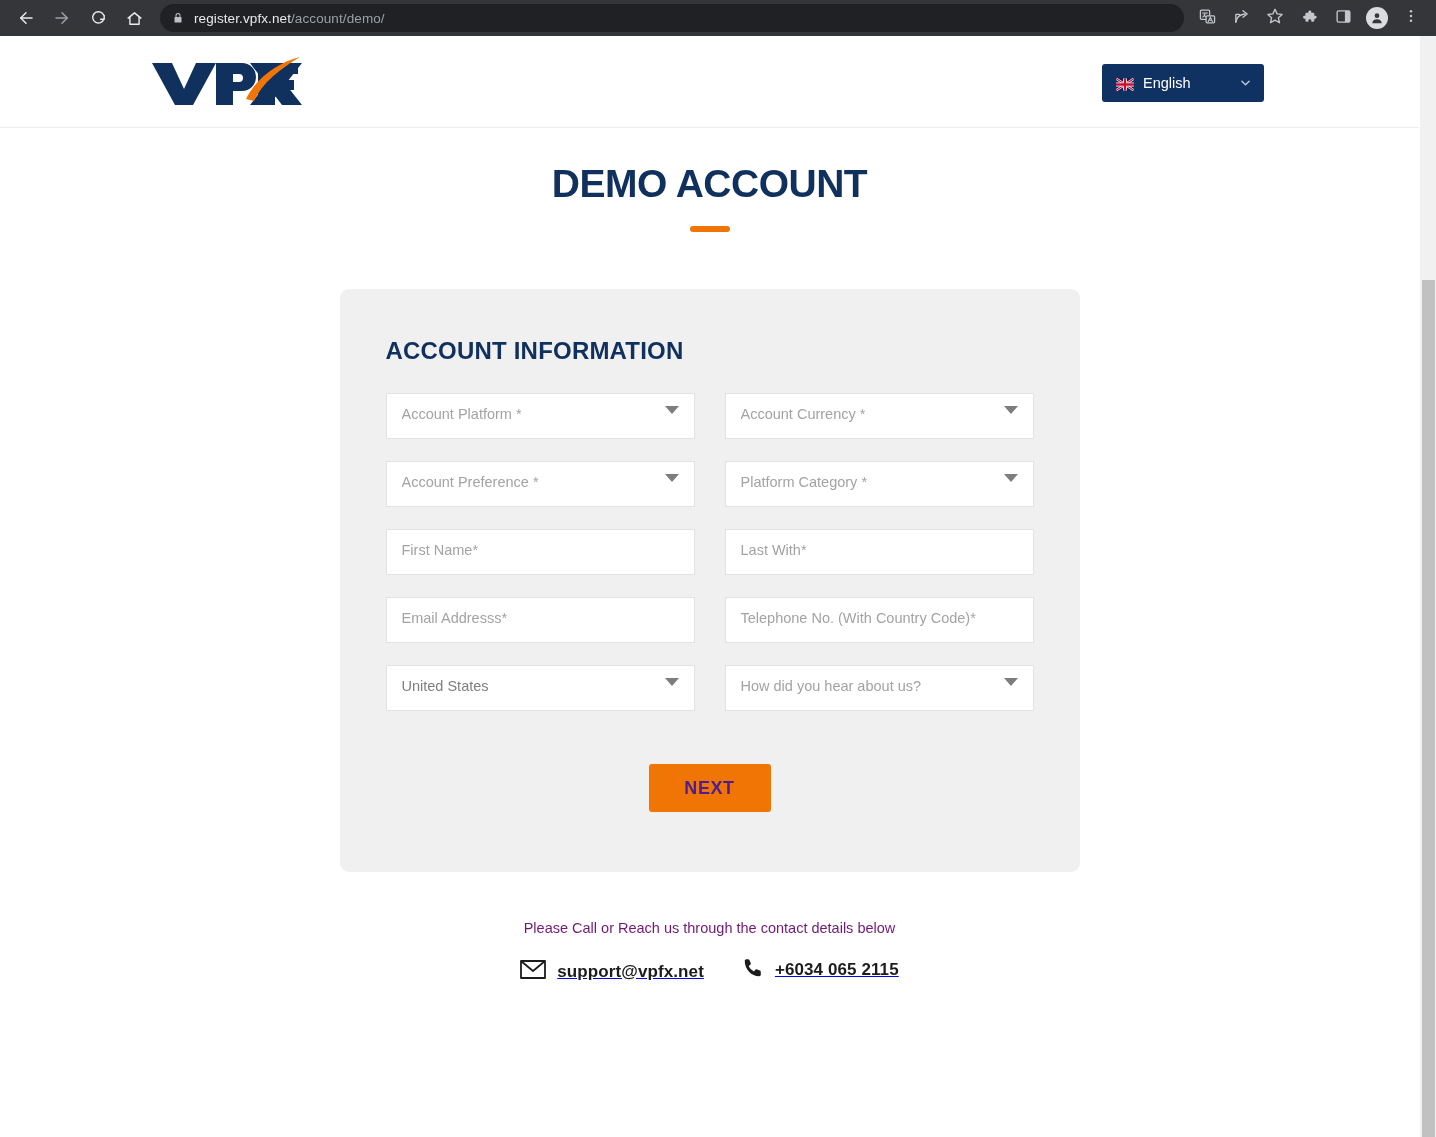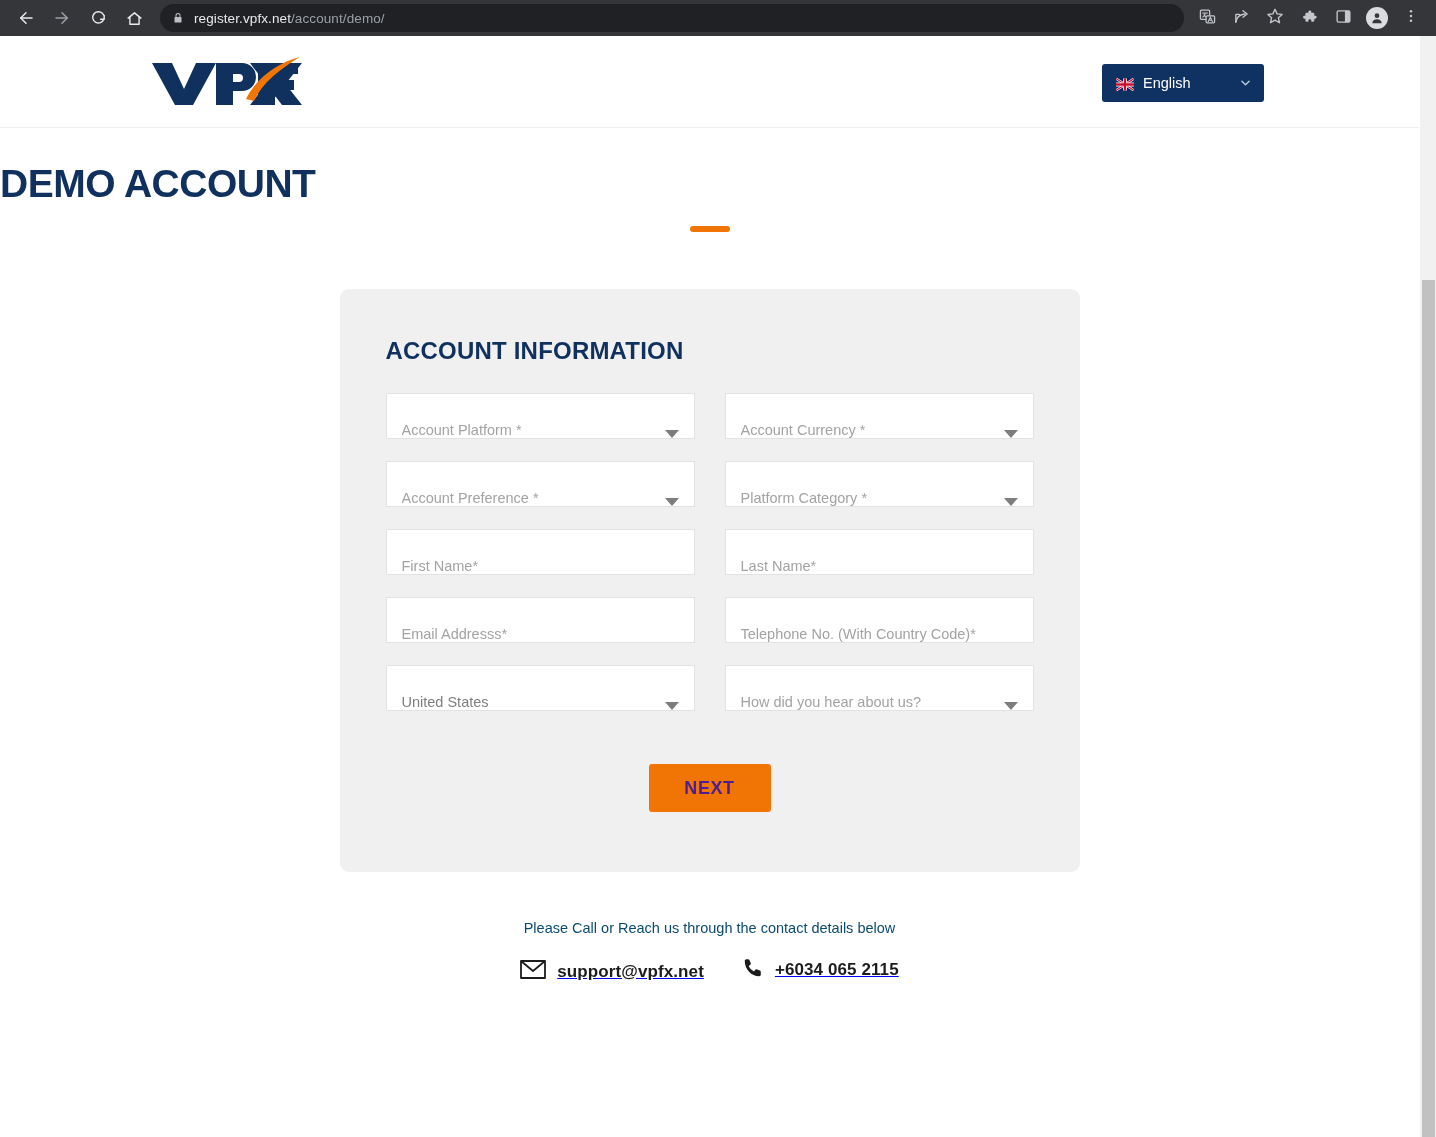--- a/index.html
+++ b/index.html
@@ -137,21 +137,21 @@
   }
   .lang-caret {
     color: #b9c6d8;
     font-size: 9px;
     line-height: 1;
     flex: 0 0 auto;
   }
 
   
   .page-title-wrap {
-    text-align: left;
+    text-align: center;
     padding-top: 34px;
   }
   .page-title {
     font-size: 39px;
     font-weight: bold;
     color: #10305e;
     letter-spacing: -0.5px;
   }
   .title-rule {
     width: 40px;
@@ -183,22 +183,22 @@
     gap: 30px;
     margin-bottom: 22px;
   }
 
   .field {
     flex: 1 1 0;
     height: 46px;
     background: #ffffff;
     border: 1px solid #e2e2e2;
     display: flex;
-    align-items: flex-end;
-    padding: 0 15px;
+    align-items: flex-start;
+    padding: 12px 15px;
     position: relative;
   }
   .field-text {
     font-size: 14.5px;
     color: #a3a3a3;
     flex: 1 1 auto;
     white-space: nowrap;
     overflow: hidden;
     text-overflow: ellipsis;
   }
@@ -232,21 +232,21 @@
     font-family: "Liberation Sans", sans-serif;
   }
 
   
   .contact {
     text-align: center;
     margin-top: 48px;
   }
   .contact-lead {
     font-size: 14.5px;
-    color: #0c4a6e;
+    color: #701a75;
   }
   .contact-row {
     margin-top: 21px;
     display: flex;
     justify-content: center;
     align-items: flex-end;
     gap: 38px;
   }
   .contact-item {
     display: flex;
@@ -466,21 +466,21 @@
           <div class="field">
             <span class="field-text">Platform Category *</span>
             <span class="caret"></span>
           </div>
         </div>
         <div class="form-row">
           <div class="field">
             <span class="field-text">First Name*</span>
           </div>
           <div class="field">
-            <span class="field-text">Last Name*</span>
+            <span class="field-text">Last With*</span>
           </div>
         </div>
         <div class="form-row">
           <div class="field">
             <span class="field-text">Email Addresss*</span>
           </div>
           <div class="field">
             <span class="field-text">Telephone No. (With Country Code)*</span>
           </div>
         </div>

